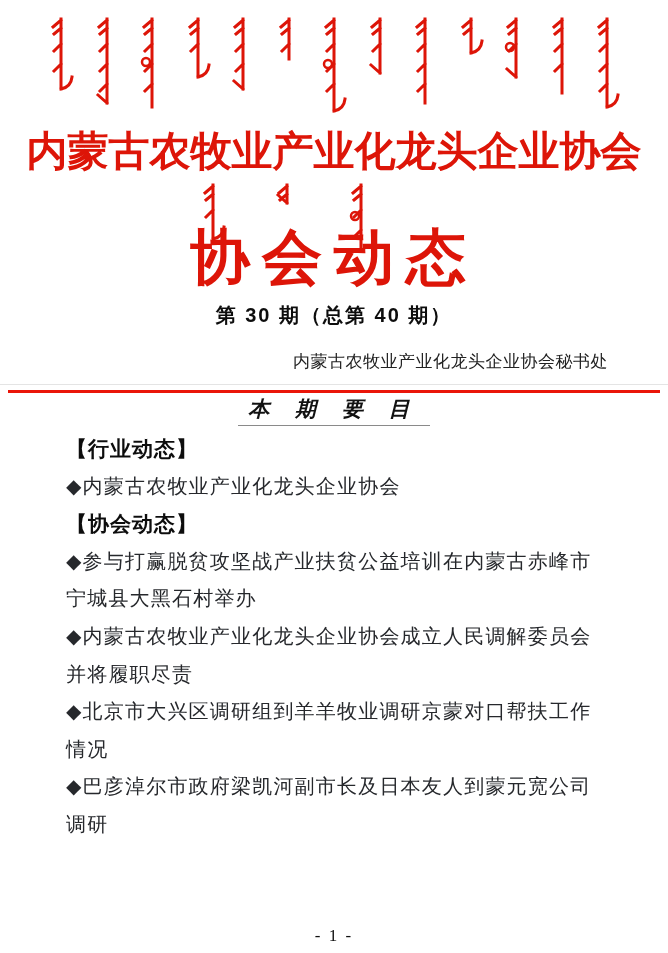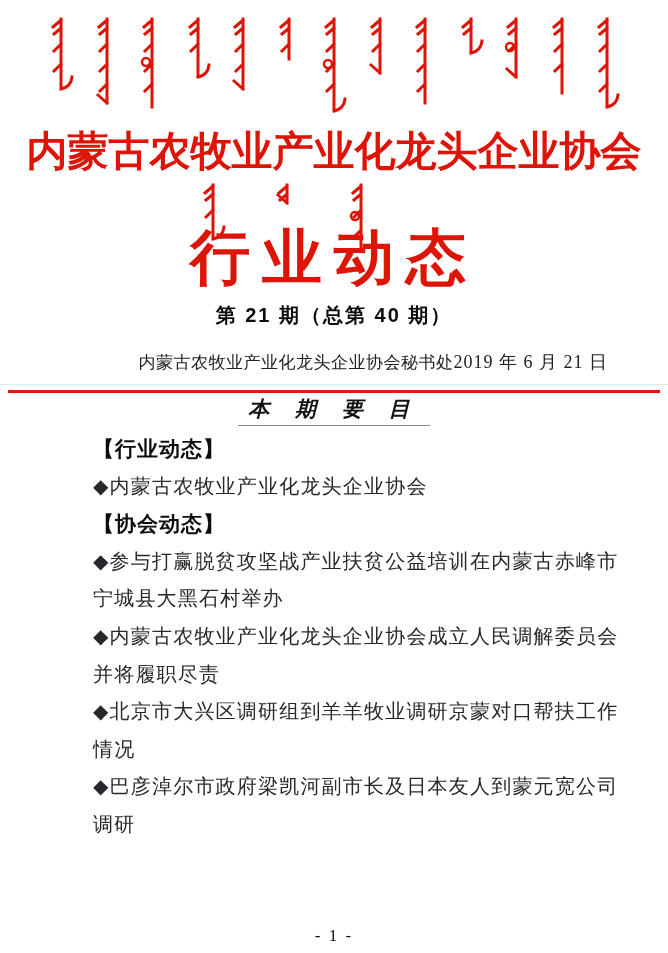--- a/index.html
+++ b/index.html
@@ -62,21 +62,20 @@
     font-size:21px;font-weight:bold;letter-spacing:10px;
     color:#111;
     padding:0 10px 2px 10px;
     border-bottom:1px solid #8a8a8a;
     font-style:italic;
   }
   
   .toc{
     position:absolute;top:430px;left:66px;width:540px;
     line-height:37.6px;
-    margin-left:27px;
   }
   .toc-label{
     font-family:"Liberation Sans","DejaVu Sans",sans-serif;
     font-size:21px;font-weight:bold;color:#0d0d0d;letter-spacing:1px;
   }
   .toc-item{
     font-size:20px;color:#26282c;letter-spacing:1.2px;
   }
   
   .page-footer{
@@ -142,27 +141,26 @@
       </svg>
       <svg width="26" height="26" viewBox="0 0 26 26">
         <path d="M13,5 L13,23 M13,6 L5,13 M13,14 L6,20 M13,23 L4,15" fill="none" stroke="#dd1508" stroke-width="3" stroke-linecap="square"></path>
       </svg>
       <svg width="26" height="72" viewBox="0 0 26 72">
         <path d="M13,5 L13,69 M13,6 L5,13 M13,14 L6,20 M13,30 L6,37 M13,50 L6,57" fill="none" stroke="#dd1508" stroke-width="3" stroke-linecap="square"></path>
         <circle cx="7" cy="36" r="4" fill="none" stroke="#dd1508" stroke-width="2.5"></circle>
       </svg>
     </div>
 
-  <div class="bulletin-title">行业动态</div>
+  <div class="bulletin-title">协会动态</div>
 
-  <div class="issue-line">第 21 期（总第 40 期）</div>
+  <div class="issue-line">第 30 期（总第 40 期）</div>
 
   <div class="publisher-row">
     <span class="pub-name">内蒙古农牧业产业化龙头企业协会秘书处</span>
-    <span class="pub-date">2019 年 6 月 21 日</span>
   </div>
 
   <div class="gray-line"></div>
   <div class="red-rule"></div>
 
   <div class="toc-heading-wrap">
     <span class="toc-heading">本 期 要 目</span>
   </div>
 
   <div class="toc">

